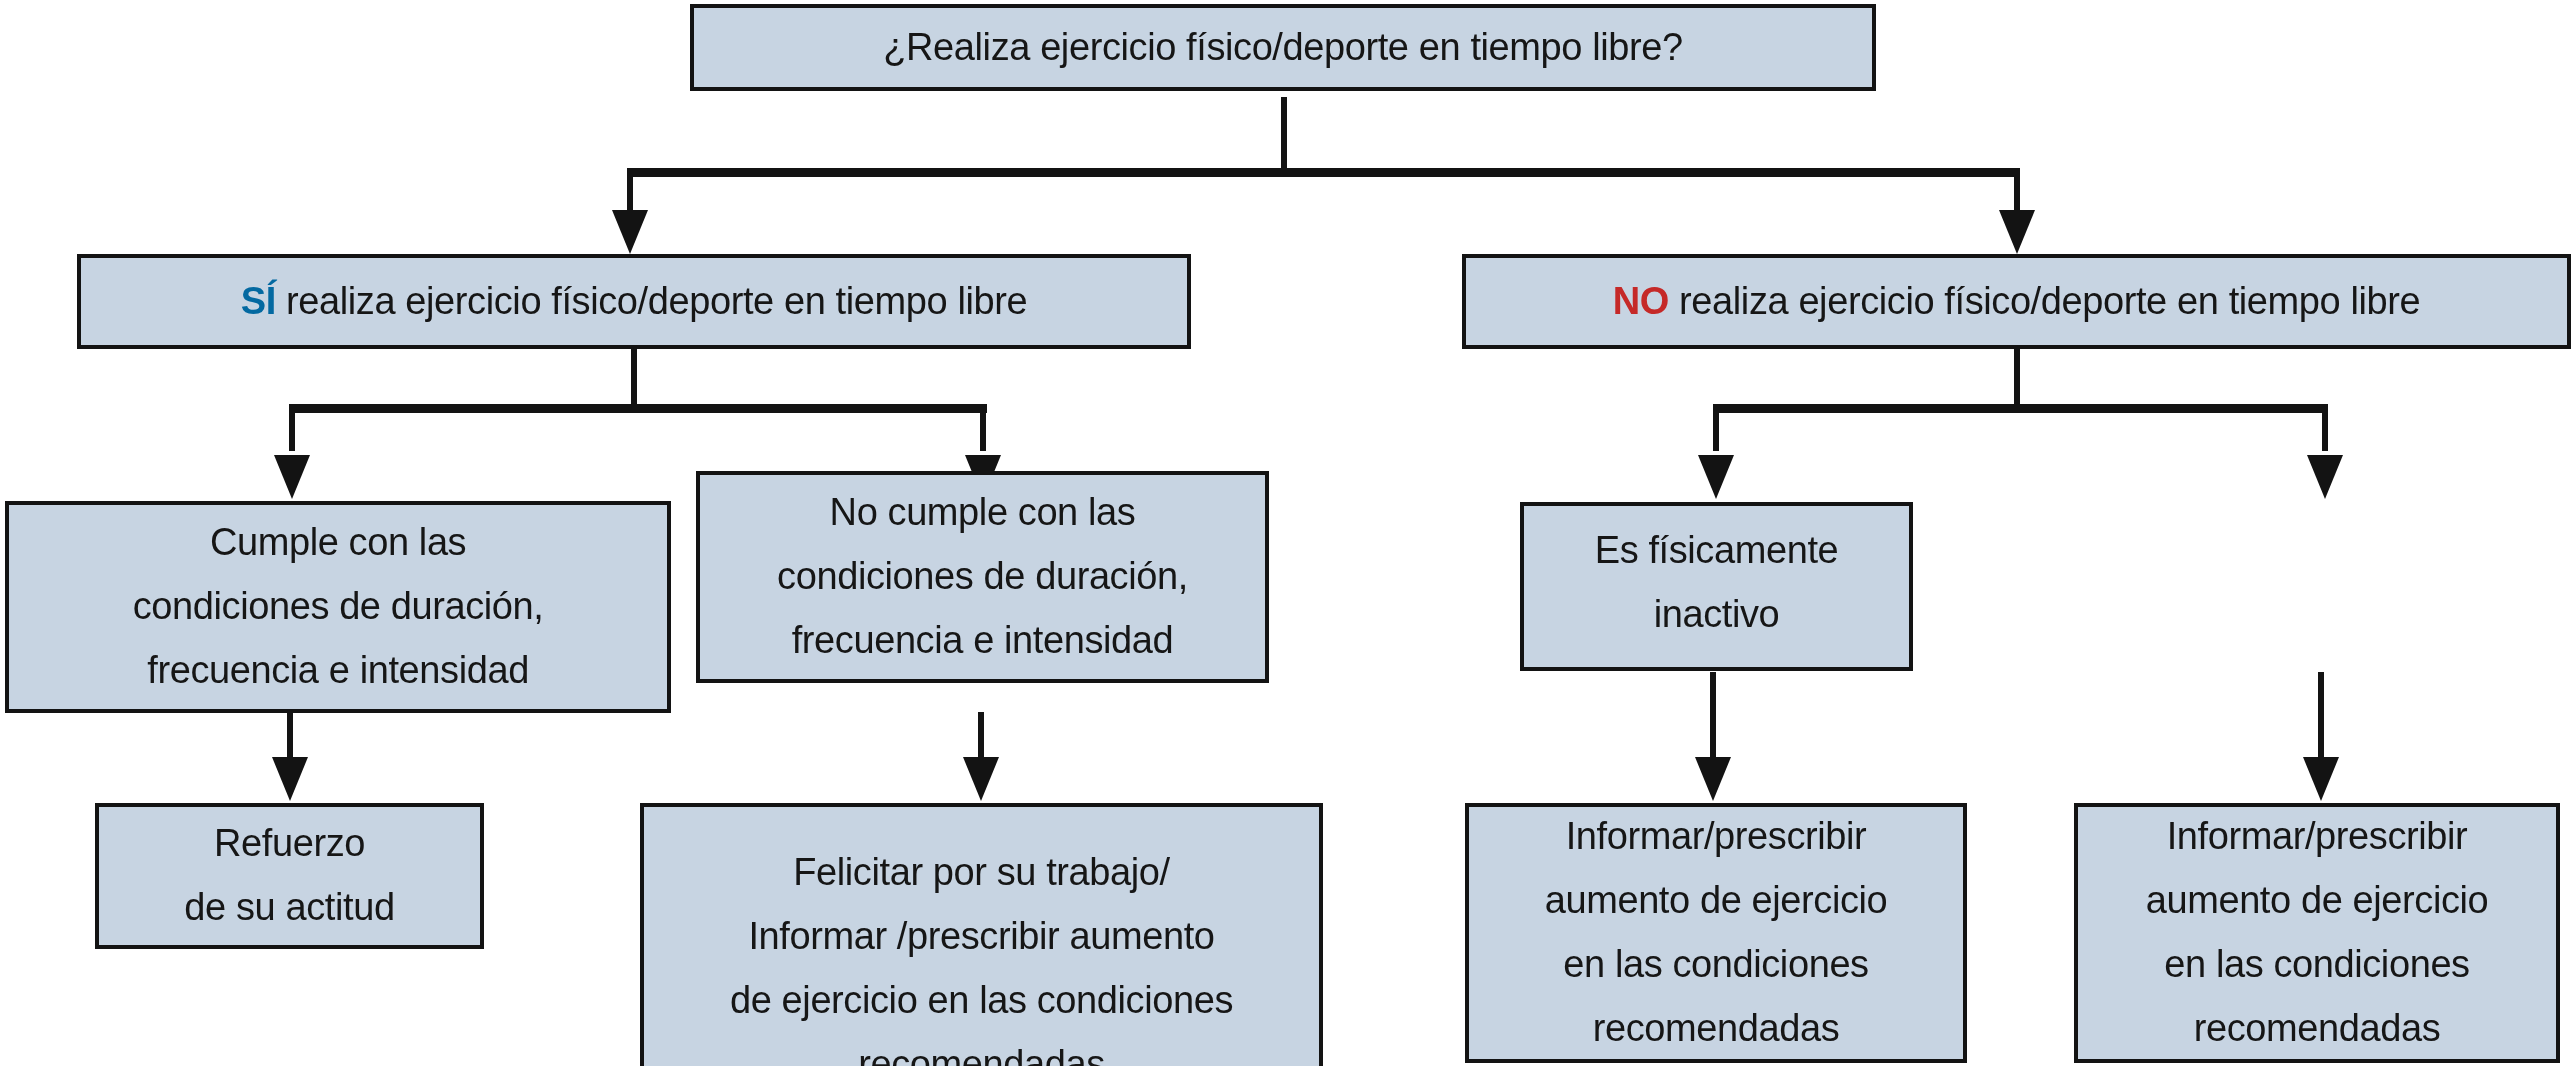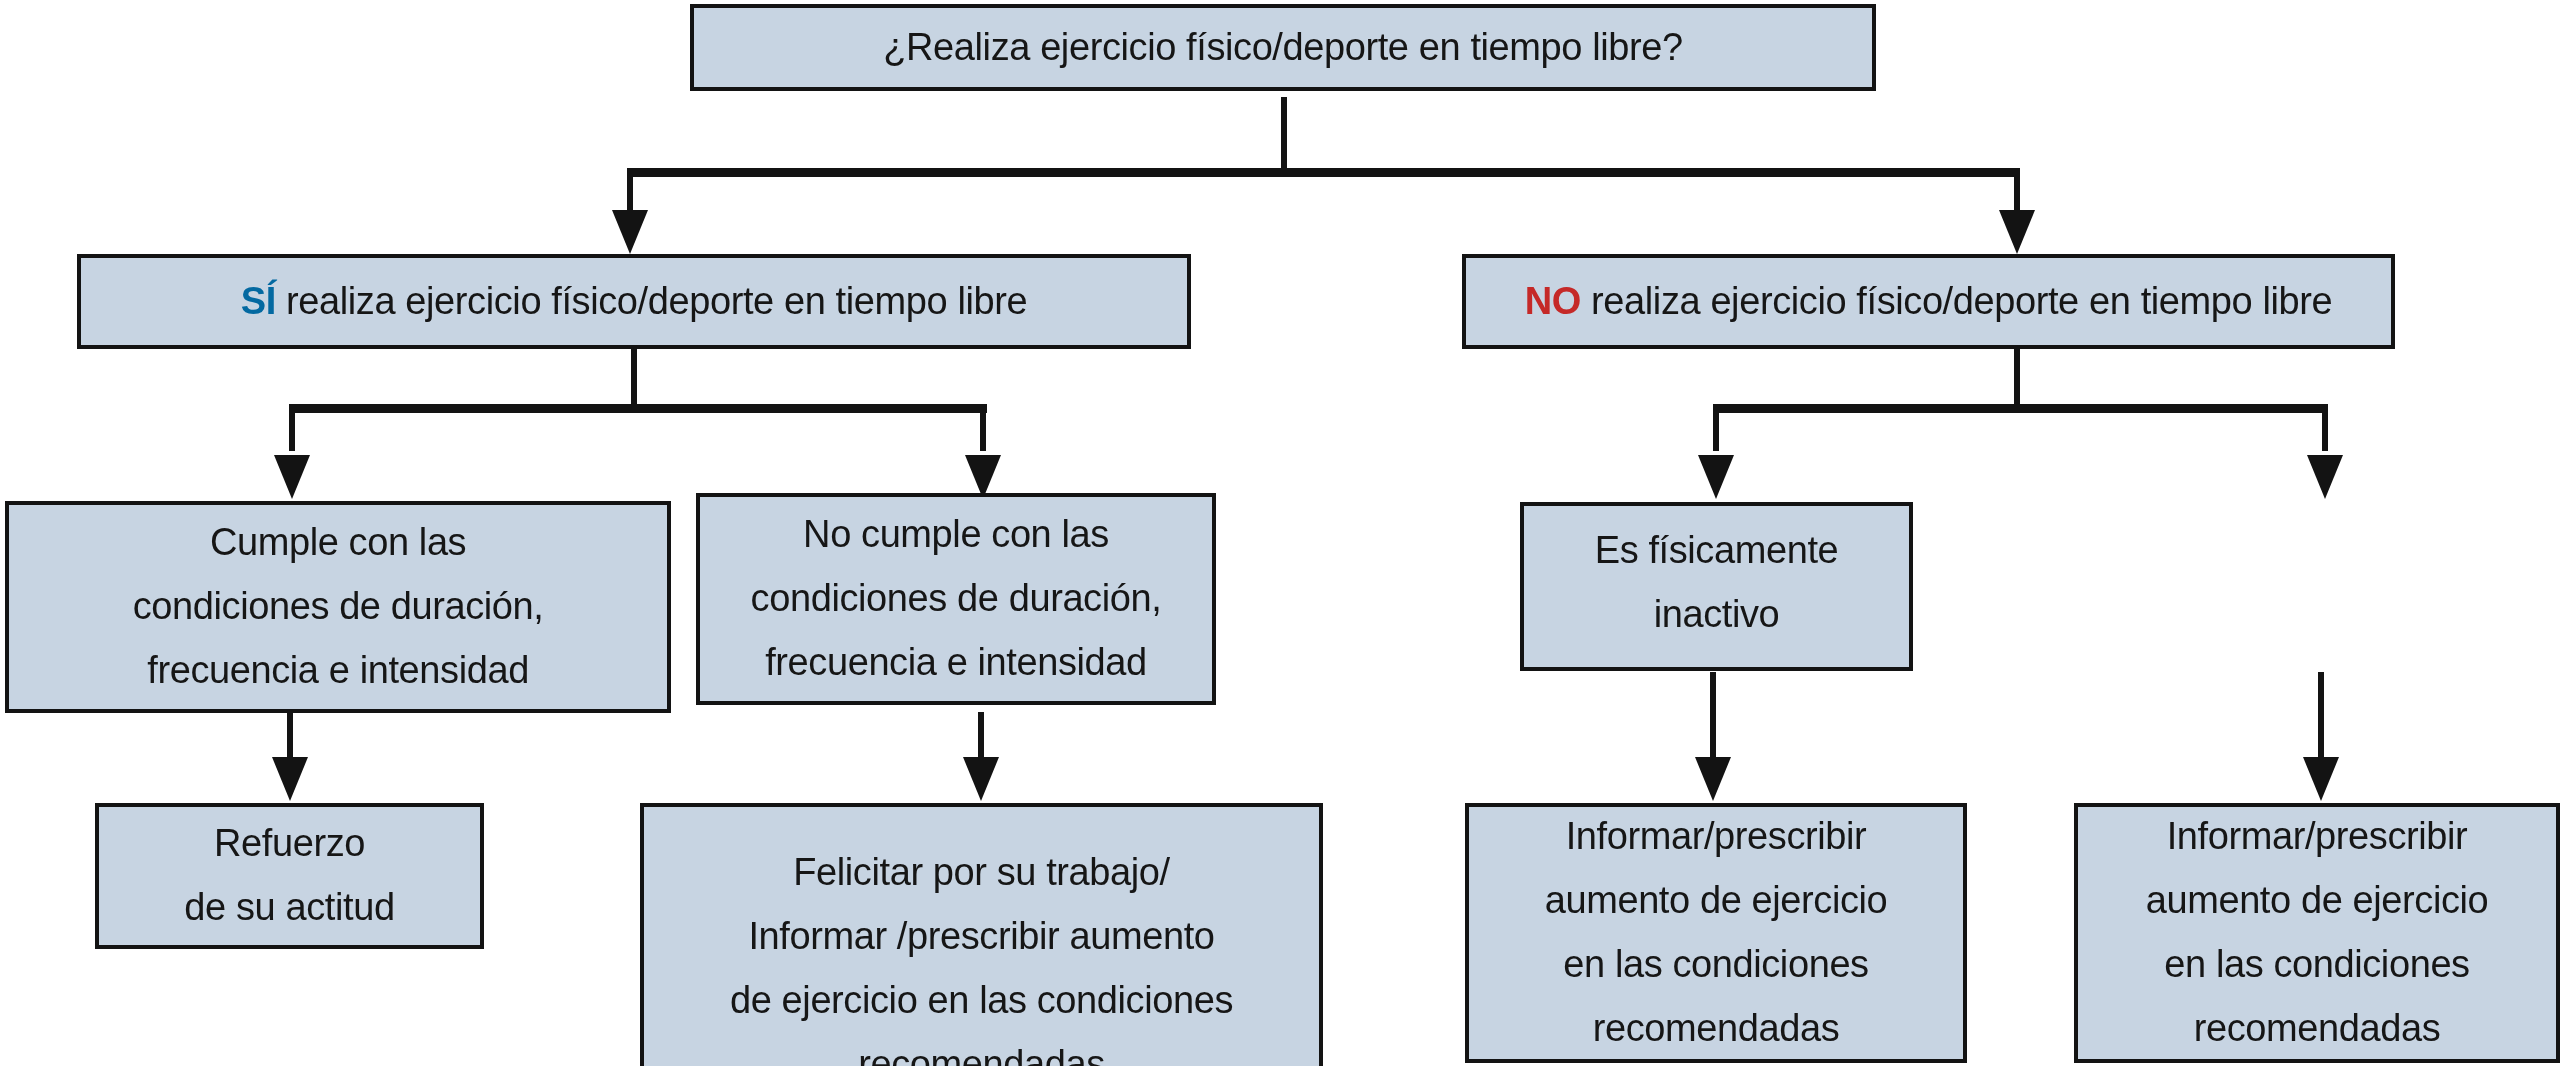--- a/index.html
+++ b/index.html
@@ -50,21 +50,21 @@
   <div class="vline" style="left:1281px; top:97px; width:6px; height:75px;"></div>
   <div class="hline" style="left:627px; top:168px; width:1393px; height:9.3px;"></div>
   <div class="vline" style="left:627px; top:168px; width:6px; height:47px;"></div>
   <div class="tri" style="left:612px; top:210px;"></div>
   <div class="vline" style="left:2014px; top:168px; width:6px; height:47px;"></div>
   <div class="tri" style="left:1999px; top:210px;"></div>
 
   <div class="node" style="left:77px; top:254px; width:1114px; height:95px;">
     <span class="label"><span class="prefix" style="color: #0369a1;">SÍ</span><span> realiza ejercicio físico/deporte en tiempo libre</span></span>
   </div>
-  <div class="node" style="left:1462px; top:254px; width:933px; height:95px;">
+  <div class="node" style="left:1462px; top:254px; width:1109px; height:95px;">
     <span class="label"><span class="prefix" style="color: rgb(197, 41, 40);">NO</span><span> realiza ejercicio físico/deporte en tiempo libre</span></span>
   </div>
 
   <div class="vline" style="left:631px; top:349px; width:6px; height:64px;"></div>
   <div class="hline" style="left:289px; top:404px; width:698px; height:9.3px;"></div>
   <div class="vline" style="left:289px; top:404px; width:6px; height:47px;"></div>
   <div class="tri" style="left:274px; top:455px;"></div>
   <div class="vline" style="left:980px; top:404px; width:6px; height:47px;"></div>
   <div class="tri" style="left:965px; top:455px;"></div>
 
@@ -73,21 +73,21 @@
   <div class="vline" style="left:1713px; top:404px; width:6px; height:47px;"></div>
   <div class="tri" style="left:1698px; top:455px;"></div>
   <div class="vline" style="left:2322px; top:404px; width:6px; height:47px;"></div>
   <div class="tri" style="left:2307px; top:455px;"></div>
 
   <div class="node" style="left:5.1px; top:501px; width:666px; height:212px;">
     <span class="label">Cumple con las
 condiciones de duración,
 frecuencia e intensidad</span>
   </div>
-  <div class="node" style="left:696px; top:493px; width:520px; height:212px;">
+  <div class="node" style="left:696px; top:471px; width:573px; height:212px;">
     <span class="label">No cumple con las
 condiciones de duración,
 frecuencia e intensidad</span>
   </div>
   <div class="node top-align" style="left:1520px; top:502px; width:393px; height:169px;">
     <span class="label">Es físicamente
 inactivo</span>
   </div>
 
   <div class="vline" style="left:287px; top:712px; width:6px; height:47px;"></div>

